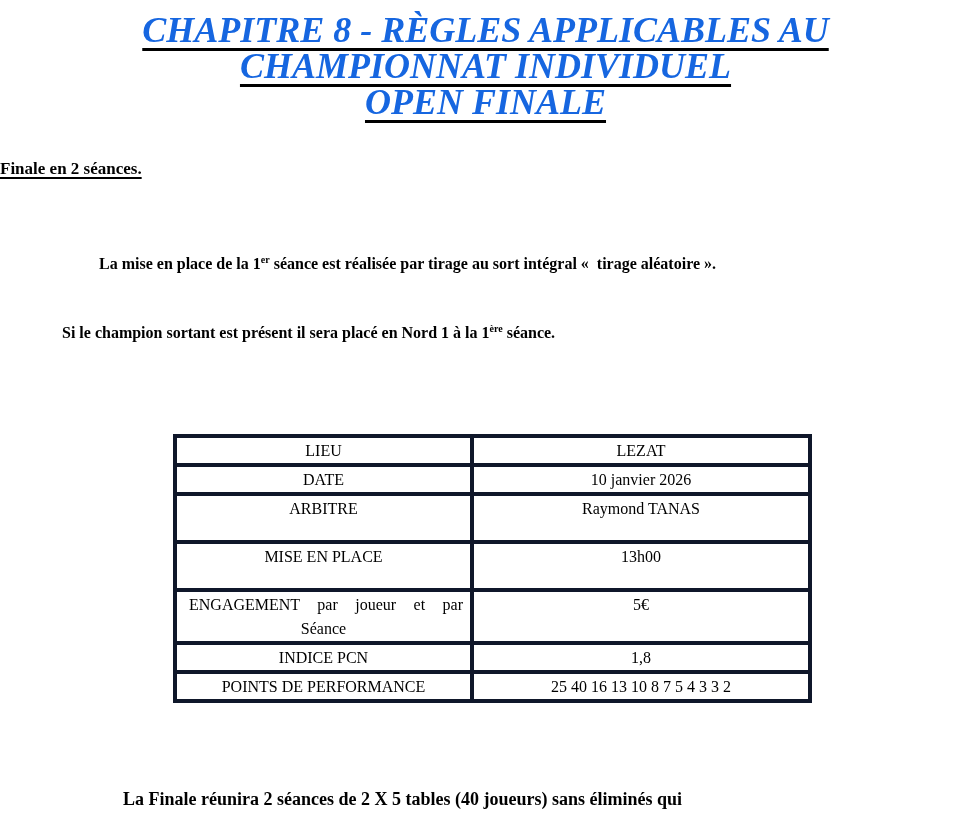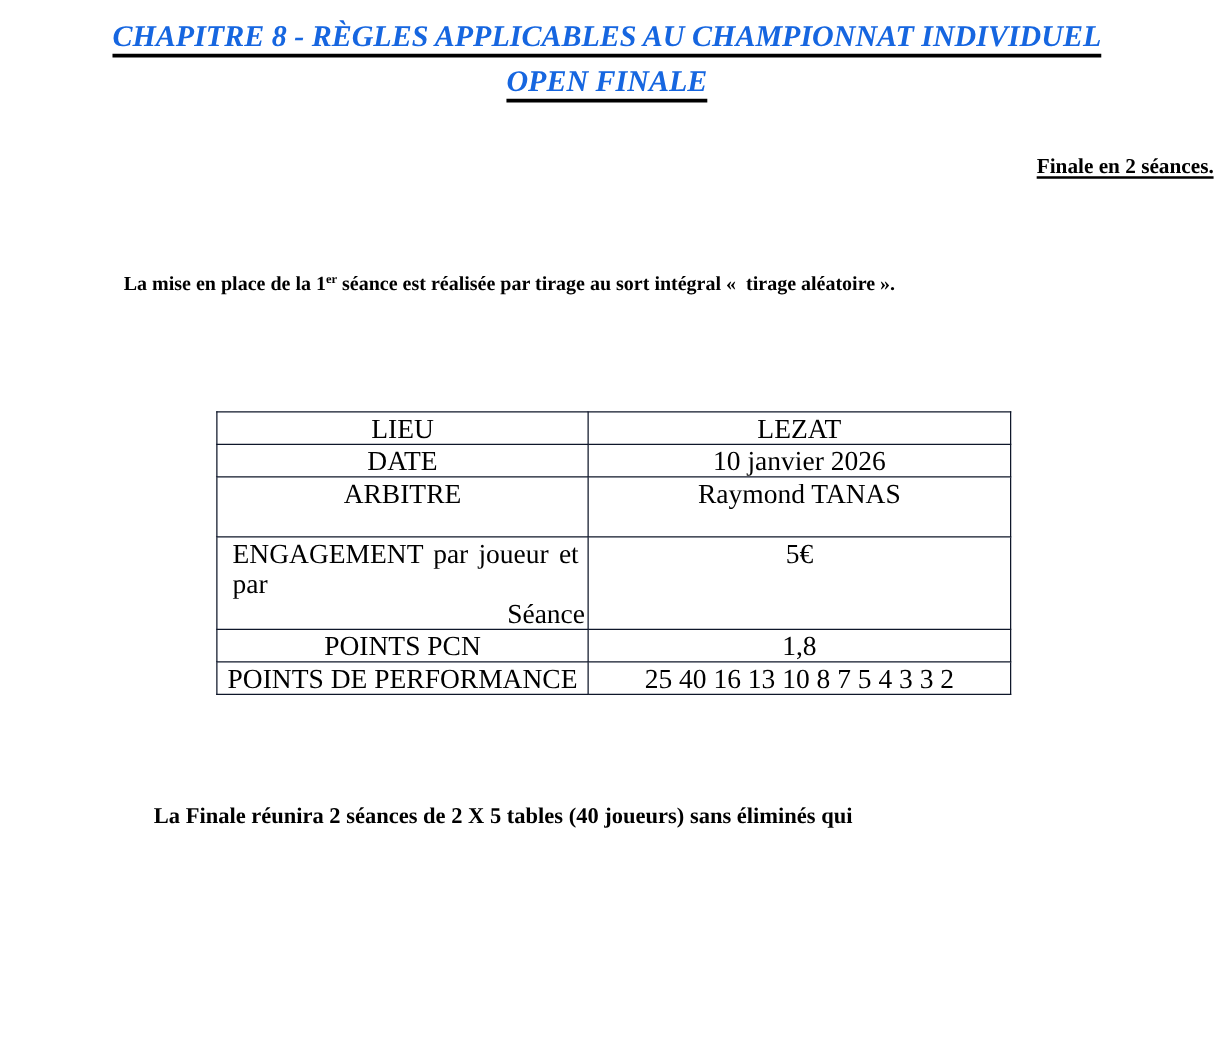--- a/index.html
+++ b/index.html
@@ -14,37 +14,37 @@
     overflow: hidden;
     font-family: "Liberation Serif", "DejaVu Serif", serif;
     color: #000;
   }
   .page { width: 971px; height: 830px; position: relative; }
 
   
   .title {
     margin: 12px 18px 0 18px;
     text-align: center;
-    font-size: 24px;
+    font-size: 36px;
     line-height: 36px;
     font-weight: bold;
     font-style: italic;
     color: var(--title-blue);
   }
   .title .uline {
     text-decoration: underline;
     text-decoration-color: #000;
     text-decoration-thickness: 3px;
     text-underline-offset: 6px;
   }
 
   
   .subtitle {
     margin-top: 38px;
-    text-align: right;
+    text-align: left;
     font-size: 17px;
     font-weight: bold;
     line-height: 22px;
   }
   .subtitle .uline {
     text-decoration: underline;
     text-decoration-color: #000;
     text-decoration-thickness: 2px;
     text-underline-offset: 3px;
   }
@@ -65,42 +65,42 @@
     margin-top: 33px;
   }
 
   
   table.info {
     border-collapse: collapse;
     margin: 44px 0 0 173px;
     table-layout: fixed;
   }
   table.info td {
-    border: 1px solid #0f172a;
+    border: 4px solid #0f172a;
     vertical-align: top;
     text-align: center;
-    font-size: 22px;
+    font-size: 16px;
     line-height: 24px;
     padding: 1px 2px 0 2px;
   }
   td.c-label { width: 297px; }
   td.c-value { width: 338px; }
   tr.h26 { height: 26px; }
   tr.h48 { height: 48px; }
   tr.h47 { height: 47px; }
   tr.h25 { height: 25px; }
   tr.h36 { height: 36px; }
   td.eng { text-align: left; padding: 1px 0 0 0; }
   .eng-l1 {
     display: block;
     text-align: justify;
     text-align-last: justify;
     padding: 0 5px 0 10px;
   }
-  .eng-l2 { display: block; text-align: right; }
+  .eng-l2 { display: block; text-align: center; }
   .bold-val { font-weight: bold; }
 
   
   .note {
     margin: 26px 60px 0 123px;
     font-size: 18px;
     font-weight: bold;
     line-height: 28px;
     white-space: pre-wrap;
   }
@@ -114,45 +114,50 @@
     <div><span class="uline">CHAPITRE 8 - RÈGLES APPLICABLES AU CHAMPIONNAT INDIVIDUEL</span></div>
     <div><span class="uline">OPEN FINALE</span></div>
   </h1>
 
   <div class="subtitle">
     <span class="uline">Finale en 2 séances.</span>
   </div>
 
   <div class="intro">
     <div class="line1"><span>La mise en place de la 1</span><sup>er</sup><span> séance est réalisée par tirage au sort intégral «  tirage aléatoire ».</span></div>
+    <div class="line2"><span>Si le champion sortant est présent il sera placé en Nord 1 à la 1</span><sup>ère</sup><span> séance.</span></div>
   </div>
 
   <table class="info">
     <tbody>
         <tr class="h26">
       <td class="c-label">LIEU</td>
       <td class="c-value">LEZAT</td>
     </tr>
     <tr class="h26">
       <td class="c-label">DATE</td>
       <td class="c-value">10 janvier 2026</td>
     </tr>
     <tr class="h48">
       <td class="c-label">ARBITRE</td>
       <td class="c-value">Raymond TANAS</td>
     </tr>
+    <tr class="h48">
+      <td class="c-label">MISE EN PLACE</td>
+      <td class="c-value">13h00</td>
+    </tr>
     <tr class="h47">
       <td class="c-label eng">
         <span class="eng-l1">ENGAGEMENT par joueur et par</span>
         <span class="eng-l2">Séance</span>
       </td>
       <td class="c-value">5€</td>
     </tr>
     <tr class="h26">
-      <td class="c-label">POINTS PCN</td>
+      <td class="c-label">INDICE PCN</td>
       <td class="c-value">1,8</td>
     </tr>
     <tr class="h25">
       <td class="c-label">POINTS DE PERFORMANCE</td>
       <td class="c-value">25 40 16 13 10 8 7 5 4 3 3 2</td>
     </tr>
   </tbody>
     </table>
 
   <div class="note">

